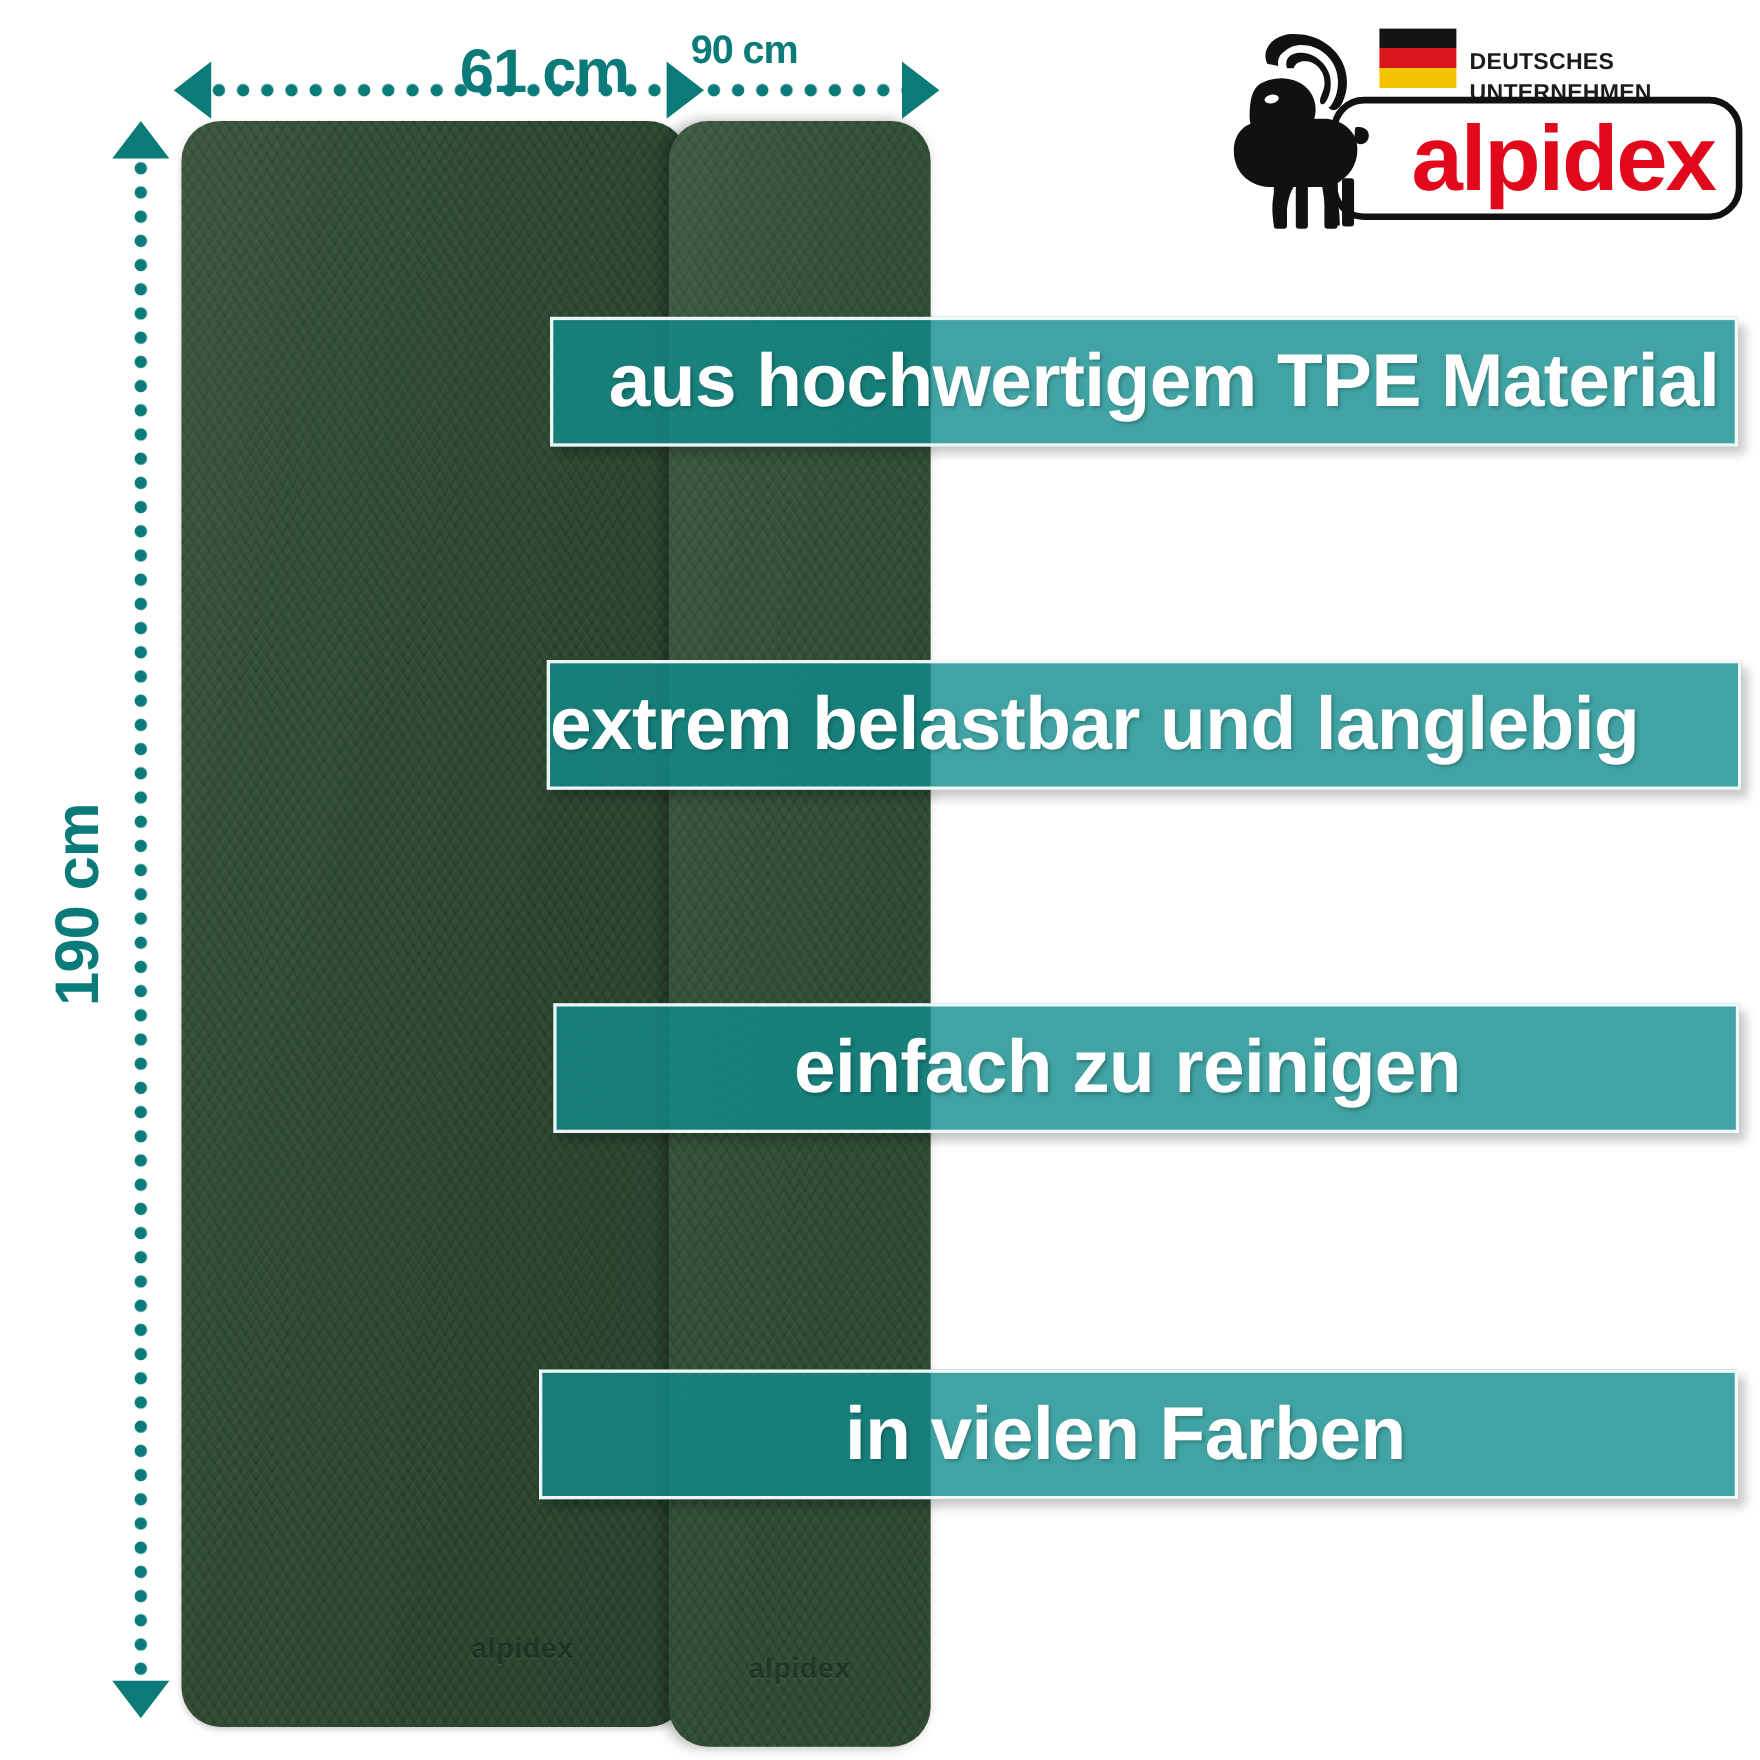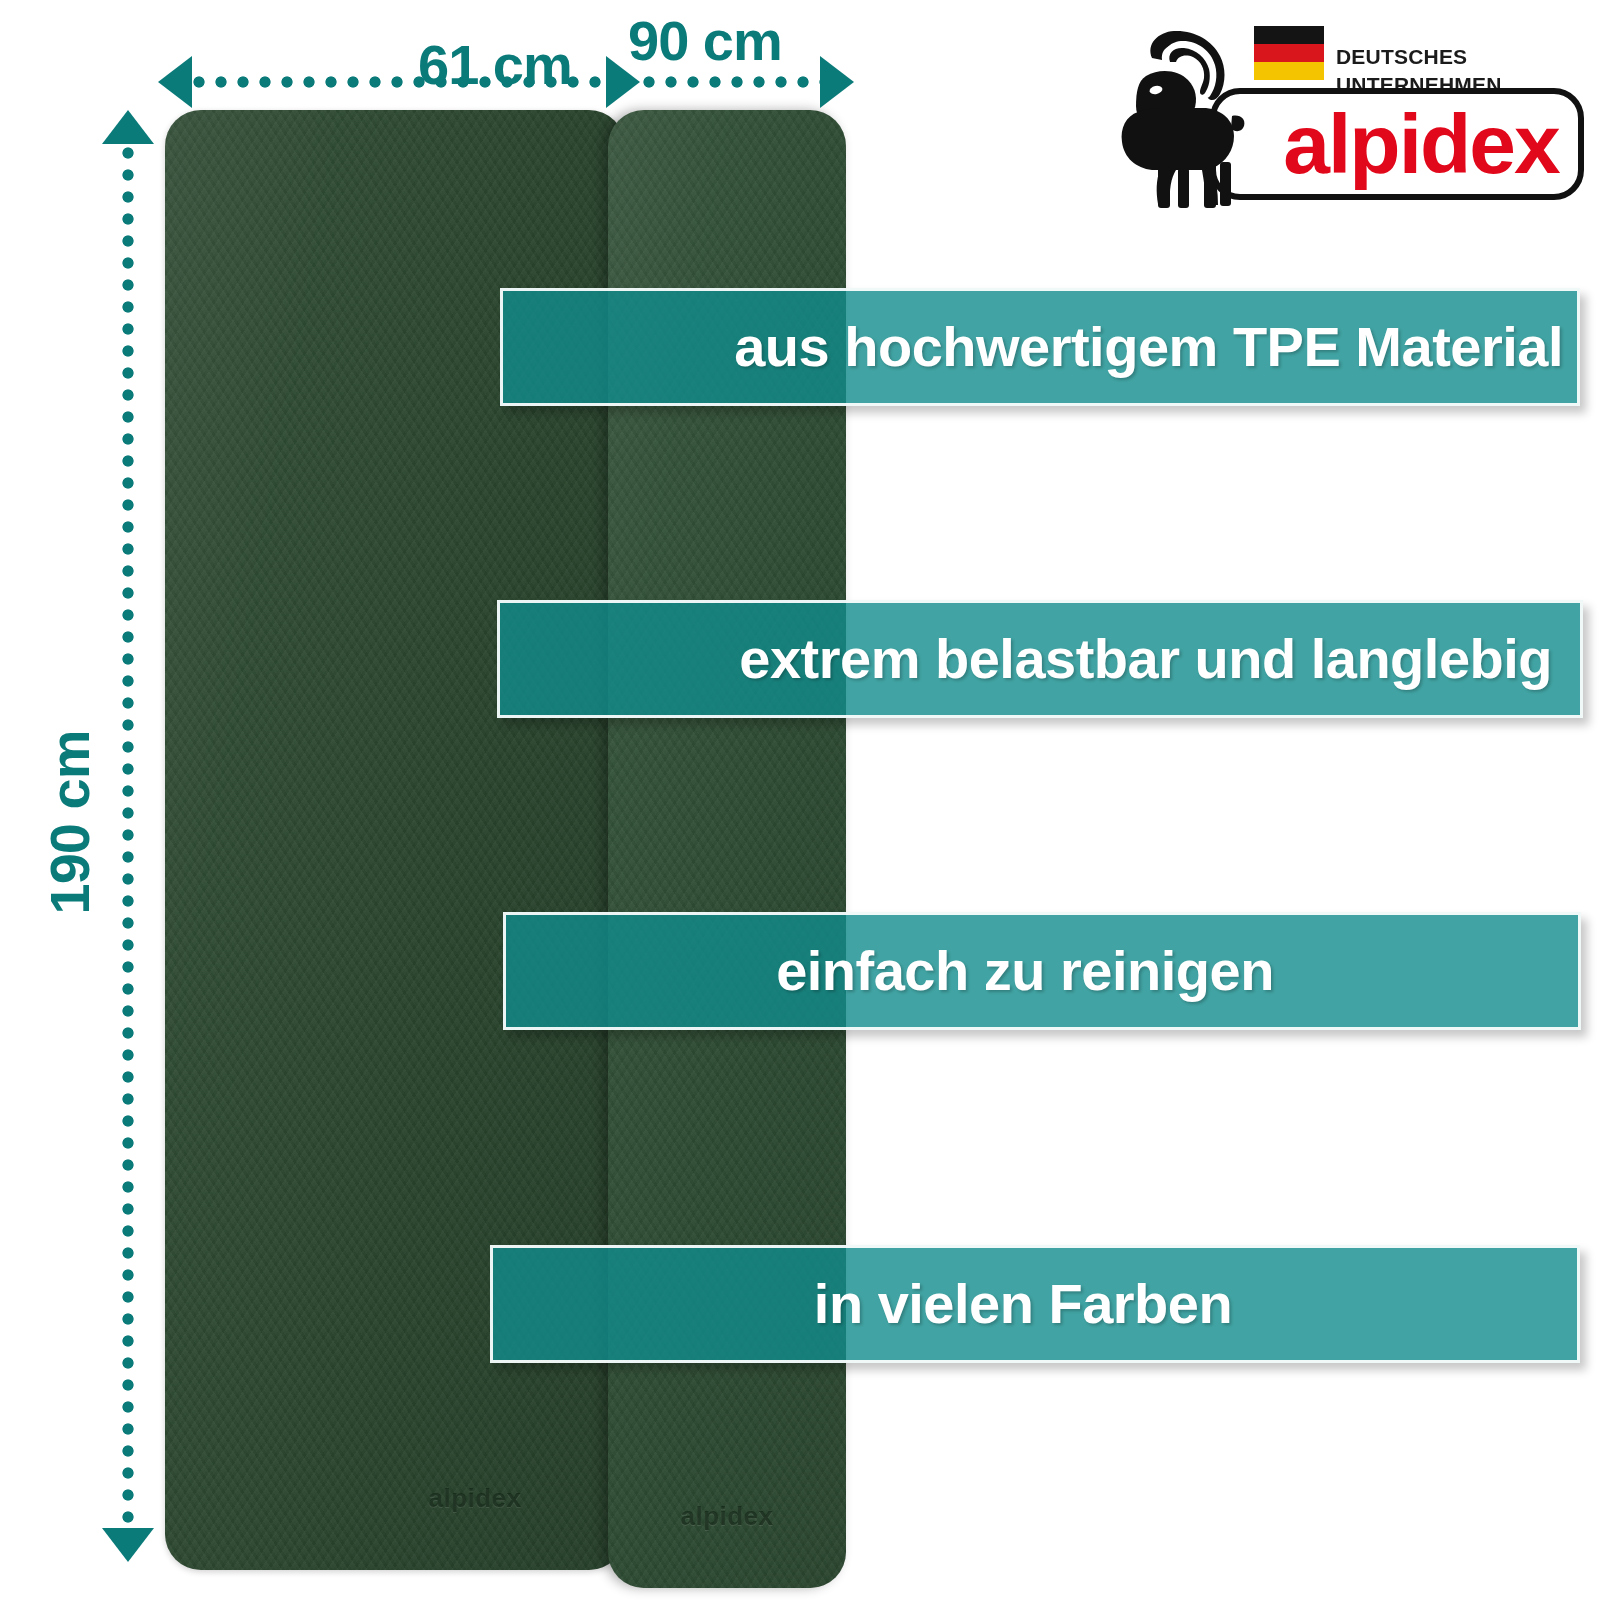--- a/index.html
+++ b/index.html
@@ -125,21 +125,21 @@
     border-top: 34px solid #0b7b7a;
   }
   .dim-label {
     position: absolute;
     color: #0b7b7a;
     font-weight: 700;
     font-family: "Liberation Sans", sans-serif;
     white-space: nowrap;
   }
   #label-61 { left: 418px; top: 8px;  font-size: 56px; letter-spacing: -1px; margin-top: 24px; }
-  #label-90 { left: 628px; top: 8px;  font-size: 56px; letter-spacing: -1px; }
+  #label-90 { left: 628px; top: 24px;  font-size: 36px; letter-spacing: -1px; }
   #label-190 {
     left: -22px; top: 790px;
     font-size: 56px; letter-spacing: -1px;
     transform: rotate(-90deg);
     transform-origin: center center;
   }
 
   
   .banner {
     position: absolute;
@@ -147,31 +147,31 @@
     border: 3px solid rgba(255,255,255,0.92);
     box-shadow: 6px 7px 9px rgba(0,0,0,0.22);
     display: flex;
     align-items: center;
     box-sizing: border-box;
   }
   .banner-text {
     width: 100%;
     color: #ffffff;
     font-weight: 700;
-    font-size: 56px;
+    font-size: 68px;
     line-height: 1.05;
     letter-spacing: -0.5px;
     text-shadow: 2px 2px 3px rgba(0,0,0,0.22);
     font-family: "Liberation Sans", sans-serif;
     white-space: nowrap;
   }
   #banner-1 { left: 500px; top: 288px;  width: 1080px; height: 118px; }
   #banner-1 .banner-text { text-align: right; padding-right: 14px; }
   #banner-2 { left: 497px; top: 600px;  width: 1086px; height: 118px; }
-  #banner-2 .banner-text { text-align: right; padding-right: 28px; }
+  #banner-2 .banner-text { padding-right: 28px; }
   #banner-3 { left: 503px; top: 912px;  width: 1078px; height: 118px; }
   #banner-3 .banner-text { text-align: center; padding-right: 34px; }
   #banner-4 { left: 490px; top: 1245px; width: 1090px; height: 118px; }
   #banner-4 .banner-text { text-align: center; padding-right: 24px; }
 
   
   #logo-block {
     position: absolute;
     left: 1108px;
     top: 18px;

